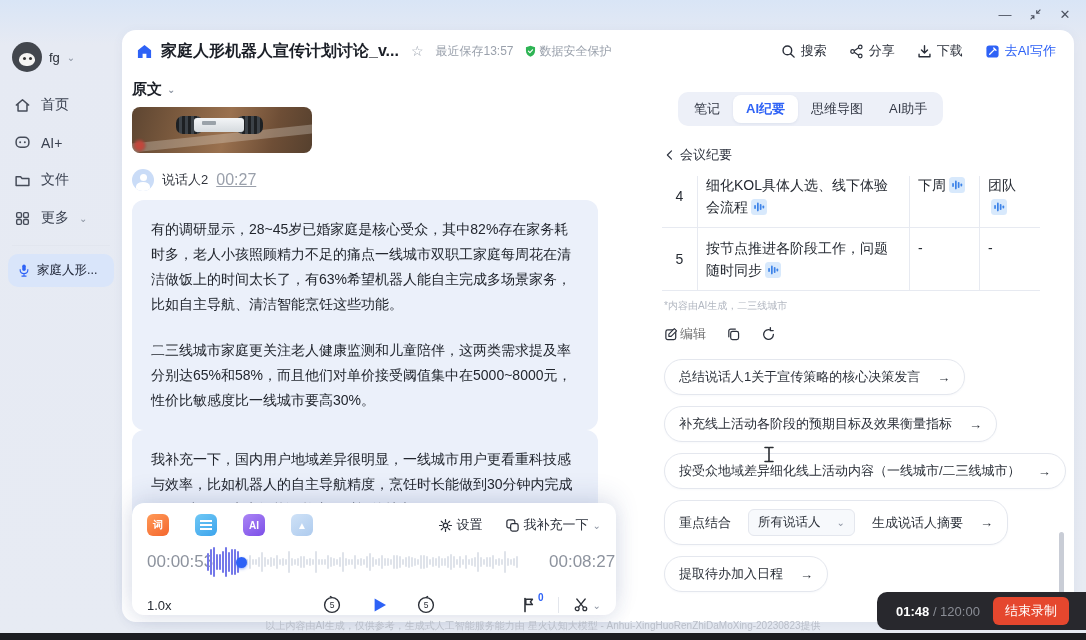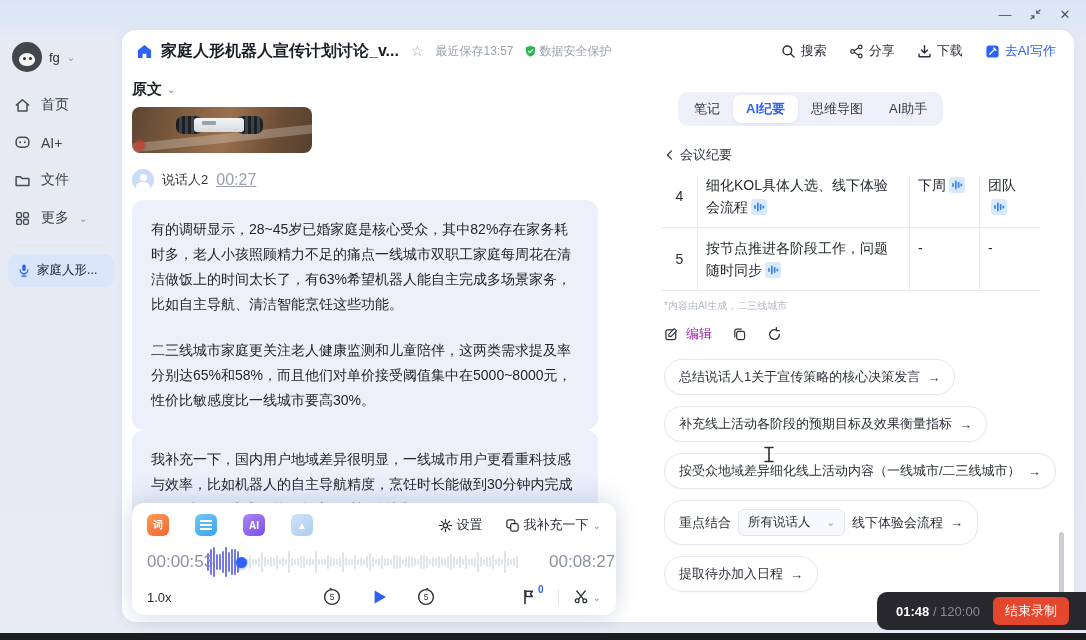--- a/index.html
+++ b/index.html
@@ -76,21 +76,21 @@
   .mini-lines { display:block; width:12px; height:2px; background:#fff; box-shadow:0 4px 0 #fff,0 -4px 0 #fff; }
   .p-spacer { flex:1; }
   .p-tool { display:flex; align-items:center; gap:4px; font-size:13px; color:#2a2f3a; margin-left:22px; }
   .player-row2 { display:flex; align-items:center; height:36px; margin-top:6px; }
   .time-label { font-size:17px; color:#8d939e; width:52px; }
   .time-label.right { text-align:right; }
   .waveform { flex:1; height:34px; display:flex; align-items:center; position:relative; margin:0 8px; }
   .wbar { width:2px; margin-right:1px; border-radius:1px; background:#dfe3ea; }
   .wbar.played { background:#7478e9; }
   .wave-dot { position:absolute; left:29px; top:50%; margin-top:-5.5px; width:11px; height:11px; border-radius:50%; background:#2e62f6; box-shadow:0 1px 3px rgba(46,98,246,.5); }
-  .player-row3 { display:flex; align-items:center; height:30px; margin-top:2px; }
+  .player-row3 { display:flex; align-items:center; height:30px; margin-top:10px; }
   .speed { font-size:13px; color:#262b33; width:90px; }
   .transport { flex:1; display:flex; align-items:center; justify-content:center; gap:27px; }
   .flag-wrap { display:flex; align-items:flex-start; gap:1px; }
   .flag-count { color:#2e62f6; font-size:10px; font-weight:bold; position:relative; top:-4px; }
   .ctl-divider { width:1px; height:16px; background:#e3e6ec; margin:0 14px; }
 
   
   .ai-panel { position:absolute; left:520px; top:42px; right:0; bottom:0; padding:20px 0 0 20px; }
   .tabs { display:inline-flex; background:#edf0f8; border-radius:10px; padding:3px; margin-left:16px; }
   .tab { padding:5px 13px; font-size:13px; color:#343946; border-radius:8px; white-space:nowrap; }
@@ -102,23 +102,23 @@
   .tr + .tr { border-top:1px solid #e7eaf1; }
   .td { padding:9px 8px; font-size:14px; color:#262b33; line-height:22px; }
   .td + .td { border-left:1px solid #e7eaf1; }
   .td.c1 { width:35px; text-align:center; padding-left:2px; padding-right:2px; display:flex; align-items:center; justify-content:center; }
   .td.c2 { width:212px; }
   .td.c3 { width:70px; }
   .td.c4 { width:61px; }
   .audio-chip { display:inline-block; vertical-align:-3px; margin-left:3px; }
   .ai-note { font-size:10px; color:#b3b8c2; margin:8px 0 12px 2px; }
   .edit-row { display:flex; align-items:center; gap:20px; margin:0 0 16px 2px; color:#3a404c; }
-  .edit-btn { display:flex; align-items:center; gap:7px; font-size:13px; color:#a21caf; }
+  .edit-btn { display:flex; align-items:center; gap:1px; font-size:13px; color:#737373; }
   .chip-line { margin:0 0 11px 2px; }
-  .chip { display:inline-flex; align-items:center; gap:7px; border:1px solid #e4e7ee; background:#fff; border-radius:18px;
+  .chip { display:inline-flex; align-items:center; gap:17px; border:1px solid #e4e7ee; background:#fff; border-radius:18px;
           padding:8px 14px; font-size:13px; color:#2b3039; box-shadow:0 1px 2px rgba(40,60,120,.03); }
   .chip .arrow { color:#2b3039; }
   .chip-select { display:inline-flex; align-items:center; gap:16px; border:1px solid #e4e7ee; background:#f7f9fc; border-radius:6px; padding:4px 9px; font-size:12.5px; color:#2b3039; }
   .scroll-thumb { position:absolute; right:10px; top:460px; width:5px; height:62px; border-radius:3px; background:#c9cdd6; }
 
   
   .rec-bar { position:absolute; left:877px; top:592px; width:209px; height:38px; background:#28282d; border-radius:10px 0 0 10px;
              display:flex; align-items:center; padding:0 10px 0 19px; gap:13px; z-index:20; }
   .rec-time { font-size:13px; }
   .rec-elapsed { color:#ffffff; font-weight:bold; }
@@ -530,33 +530,34 @@
             <span>按受众地域差异细化线上活动内容（一线城市/二三线城市）</span>
             <span class="arrow">→</span>
           </div></div>
       <div class="chip-line">
         <div class="chip">
           <span>重点结合</span>
           <span class="chip-select">
             <span>所有说话人</span>
             <span class="chev">⌄</span>
           </span>
-          <span>线下体验会流程</span>
+          <span>生成说话人摘要</span>
           <span class="arrow">→</span>
         </div>
       </div>
       <div class="chip-line"><div class="chip">
             <span>提取待办加入日程</span>
             <span class="arrow">→</span>
           </div></div>
 
       <div class="scroll-thumb"></div>
     </div>
   </div>
 
+  <div class="footer-note">以上内容由AI生成，仅供参考，生成式人工智能服务能力由 星火认知大模型 - Anhui-XingHuoRenZhiDaMoXing-20230823提供</div>
 
   <div class="rec-bar">
     <span class="rec-time">
       <span class="rec-elapsed">01:48</span>
       <span class="rec-total">/ 120:00</span>
     </span>
     <span class="stop-btn">结束录制</span>
   </div>
 
   <div class="bottom-strip"></div>

